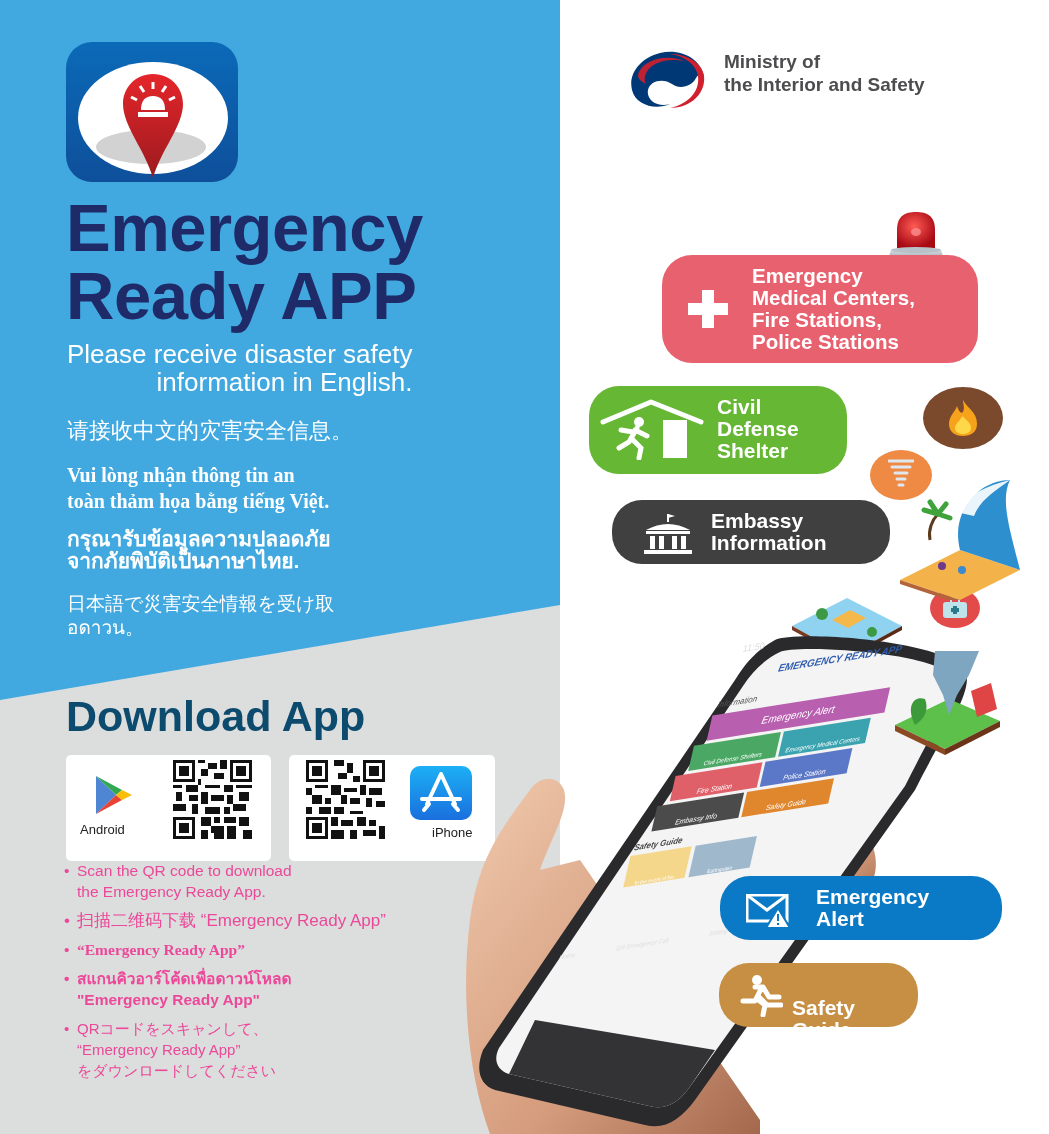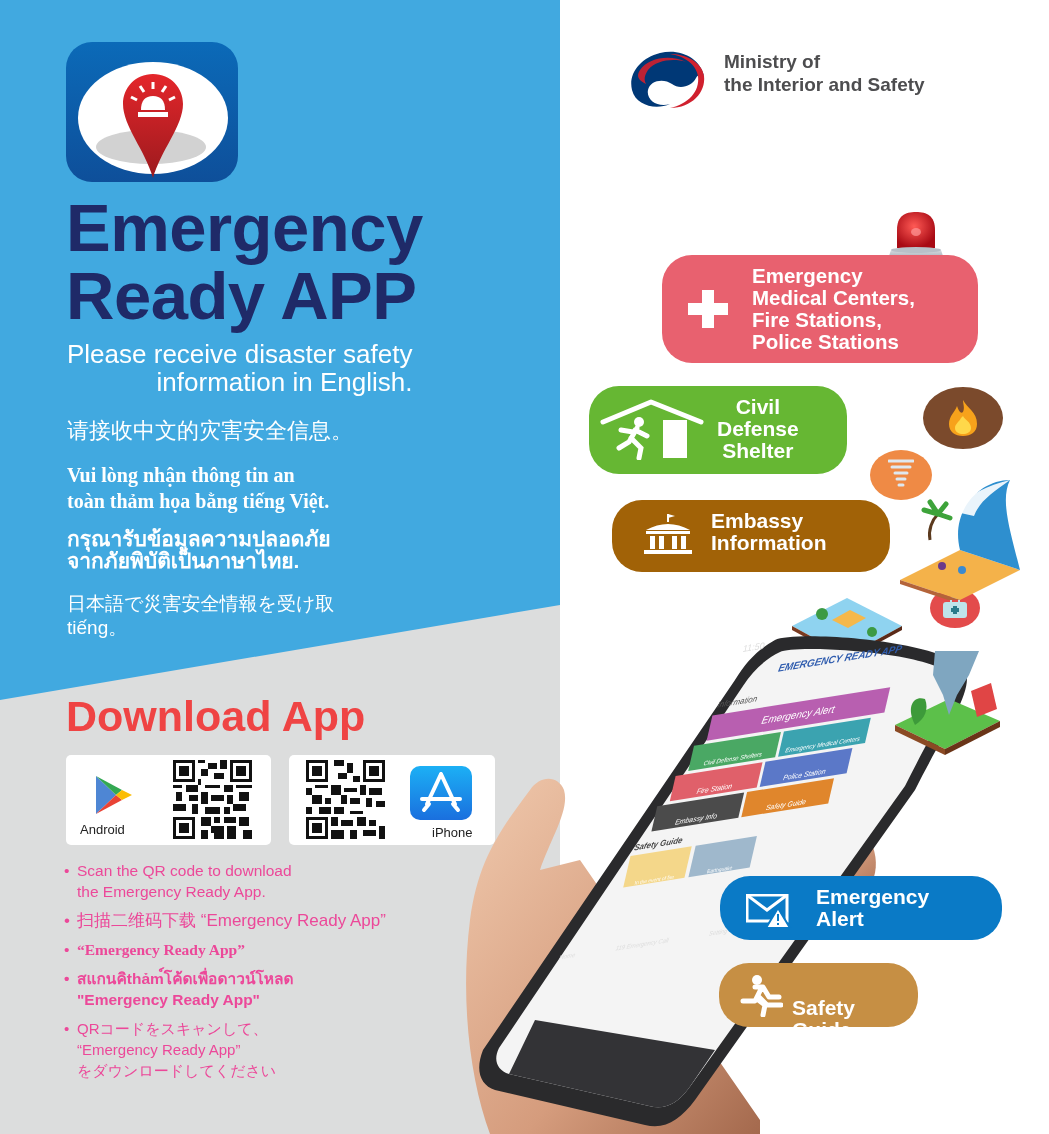--- a/index.html
+++ b/index.html
@@ -20,23 +20,23 @@
 
   .title { position: absolute; left: 66px; top: 194px; color: #1f2a68; font-weight: 700; font-size: 67px; line-height: 68px; letter-spacing: -0.5px; }
 
   .lang-block { position: absolute; left: 67px; color: #ffffff; }
   .lang-en { top: 340px; font-size: 26px; line-height: 28px; text-align: right; }
   .lang-zh { top: 417px; font-size: 22px; line-height: 28px; }
   .lang-vi { top: 462px; font-family: "Liberation Serif", "DejaVu Serif", serif; font-weight: 700; font-size: 20px; line-height: 26px; }
   .lang-th { top: 528px; font-size: 21px; line-height: 22px; font-weight: 700; }
   .lang-ja { top: 592px; font-size: 19px; line-height: 24px; }
 
-  .download-title { position: absolute; left: 66px; top: 692px; color: #ef4444; font-weight: 700; font-size: 43px; letter-spacing: 0px; }
-
-  .store-card { position: absolute; top: 755px; height: 90px; background: #ffffff; border-radius: 5px; }
+  .download-title { position: absolute; left: 66px; top: 692px; color: #0c4a6e; font-weight: 700; font-size: 43px; letter-spacing: 0px; }
+
+  .store-card { position: absolute; top: 755px; height: 106px; background: #ffffff; border-radius: 5px; }
   .store-android { left: 66px; width: 205px; }
   .store-ios { left: 289px; width: 206px; padding-left: 29px; }
   .store-label { position: absolute; font-size: 13px; color: #222; }
   .qr { position: absolute; width: 99px; height: 79px; background: #fff; }
   .qr svg { width: 100%; height: 100%; }
 
   .bullets { position: absolute; left: 64px; top: 860px; width: 460px; color: #ec4899; }
   .bullet { position: relative; padding-left: 13px; margin-bottom: 8px; font-size: 15.5px; line-height: 21px; }
   .bullet::before { content: "•"; position: absolute; left: 0; top: 0; }
   .bullet.vi { font-family: "Liberation Serif", "DejaVu Serif", serif; font-weight: 700; font-size: 15.5px; }
@@ -47,21 +47,21 @@
   
   .ministry { position: absolute; left: 626px; top: 50px; display: flex; }
   .ministry-text { margin-left: 16px; color: #4d4d4f; font-weight: 700; font-size: 19px; line-height: 23px; }
 
   
   .bubble { position: absolute; border-radius: 30px; color: #ffffff; font-weight: 700; display: flex; align-items: center; }
   .bubble .tail { position: absolute; width: 0; height: 0; }
   .bubble .b-text { line-height: 22px; font-size: 21px; }
   .b-medical { left: 662px; top: 255px; width: 316px; height: 108px; background: #e8616f; }
   .b-civil { left: 589px; top: 386px; width: 258px; height: 88px; background: #66b733; }
-  .b-embassy { left: 612px; top: 500px; width: 278px; height: 72px; background: #a16207; }
+  .b-embassy { left: 612px; top: 500px; width: 278px; height: 64px; background: #404040; }
   .b-alert { left: 720px; top: 876px; width: 282px; height: 64px; background: #0a7ac6; }
   .b-guide { left: 719px; top: 963px; width: 199px; height: 64px; background: #c68f44; }
 
   .circle { position: absolute; border-radius: 50%; display: flex; align-items: center; justify-content: center; }
 
   
   .hand { position: absolute; left: 430px; top: 600px; width: 520px; height: 534px; }
   .phone { position: absolute; left: 455px; top: 610px; width: 520px; height: 520px; }
 </style>
 </head>
@@ -105,21 +105,21 @@
 <div class="lang-block lang-vi">
   <div>Vui lòng nhận thông tin an</div>
   <div>toàn thảm họa bằng tiếng Việt.</div>
 </div>
 <div class="lang-block lang-th">
   <div>กรุณารับข้อมูลความปลอดภัย</div>
   <div>จากภัยพิบัติเป็นภาษาไทย.</div>
 </div>
 <div class="lang-block lang-ja">
   <div>日本語で災害安全情報を受け取</div>
-  <div>tiếng。</div>
+  <div>อดาวน。</div>
 </div>
 
 <div class="download-title">Download App</div>
 
 <div class="store-card store-android">
   <svg style="position:absolute;left:24px;top:17px" width="46" height="46" viewBox="0 0 46 46">
     <path d="M6 4 L26 23 L6 42 Z" fill="#4e86d4"></path>
     <path d="M6 4 L32 18 L26 23 Z" fill="#33a852"></path>
     <path d="M6 42 L26 23 L32 28 Z" fill="#e94335"></path>
     <path d="M26 23 L32 18 L42 23 L32 28 Z" fill="#fbbd05"></path>
@@ -240,21 +240,21 @@
     <div>Scan the QR code to download</div>
     <div>the Emergency Ready App.</div>
   </div>
   <div class="bullet zh">
     <div>扫描二维码下载 “Emergency Ready App”</div>
   </div>
   <div class="bullet vi">
     <div>“Emergency Ready App”</div>
   </div>
   <div class="bullet th">
-    <div>สแกนคิthảm์โค้ดเพื่อดาวน์โหลด</div>
+    <div>สแกนคิวอาร์โค้ดเพื่อดาวน์โหลด</div>
     <div>"Emergency Ready App"</div>
   </div>
   <div class="bullet ja">
     <div>QRコードをスキャンして、</div>
     <div>“Emergency Ready App”</div>
     <div>をダウンロードしてください</div>
   </div>
 </div>
 
 <div class="ministry">
@@ -301,21 +301,21 @@
   </svg>
 </div>
 
 <div class="bubble b-civil">
   <svg style="position:absolute;left:8px;top:12px" width="108" height="62" viewBox="0 0 108 62">
     <path d="M6 24 L54 4 L104 24" stroke="#fff" stroke-width="5" fill="none" stroke-linecap="round" stroke-linejoin="round"></path>
     <rect x="66" y="22" width="24" height="38" fill="#fff"></rect>
     <circle cx="42" cy="24" r="5" fill="#fff"></circle>
     <path d="M40 30 L32 44 L22 50 M34 40 L44 50 L42 60 M38 32 L50 38 M36 34 L24 32" stroke="#fff" stroke-width="5" fill="none" stroke-linecap="round"></path>
   </svg>
-  <div class="b-text" style="position:absolute;left:128px;top:10px;font-size:21px;line-height:22px;text-align:center;">
+  <div class="b-text" style="position:absolute;left:128px;top:10px;font-size:21px;line-height:22px;">
     <div>Civil</div>
     <div>Defense</div>
     <div>Shelter</div>
   </div>
   <svg class="tail" style="position:absolute;left:60px;top:84px" width="26" height="20" viewBox="0 0 26 20">
     <path d="M0 0 L26 0 C24 6 24 12 26 20 C16 14 8 8 0 0 Z" fill="#66b733"></path>
   </svg>
 </div>
 
 <div class="bubble b-embassy">

